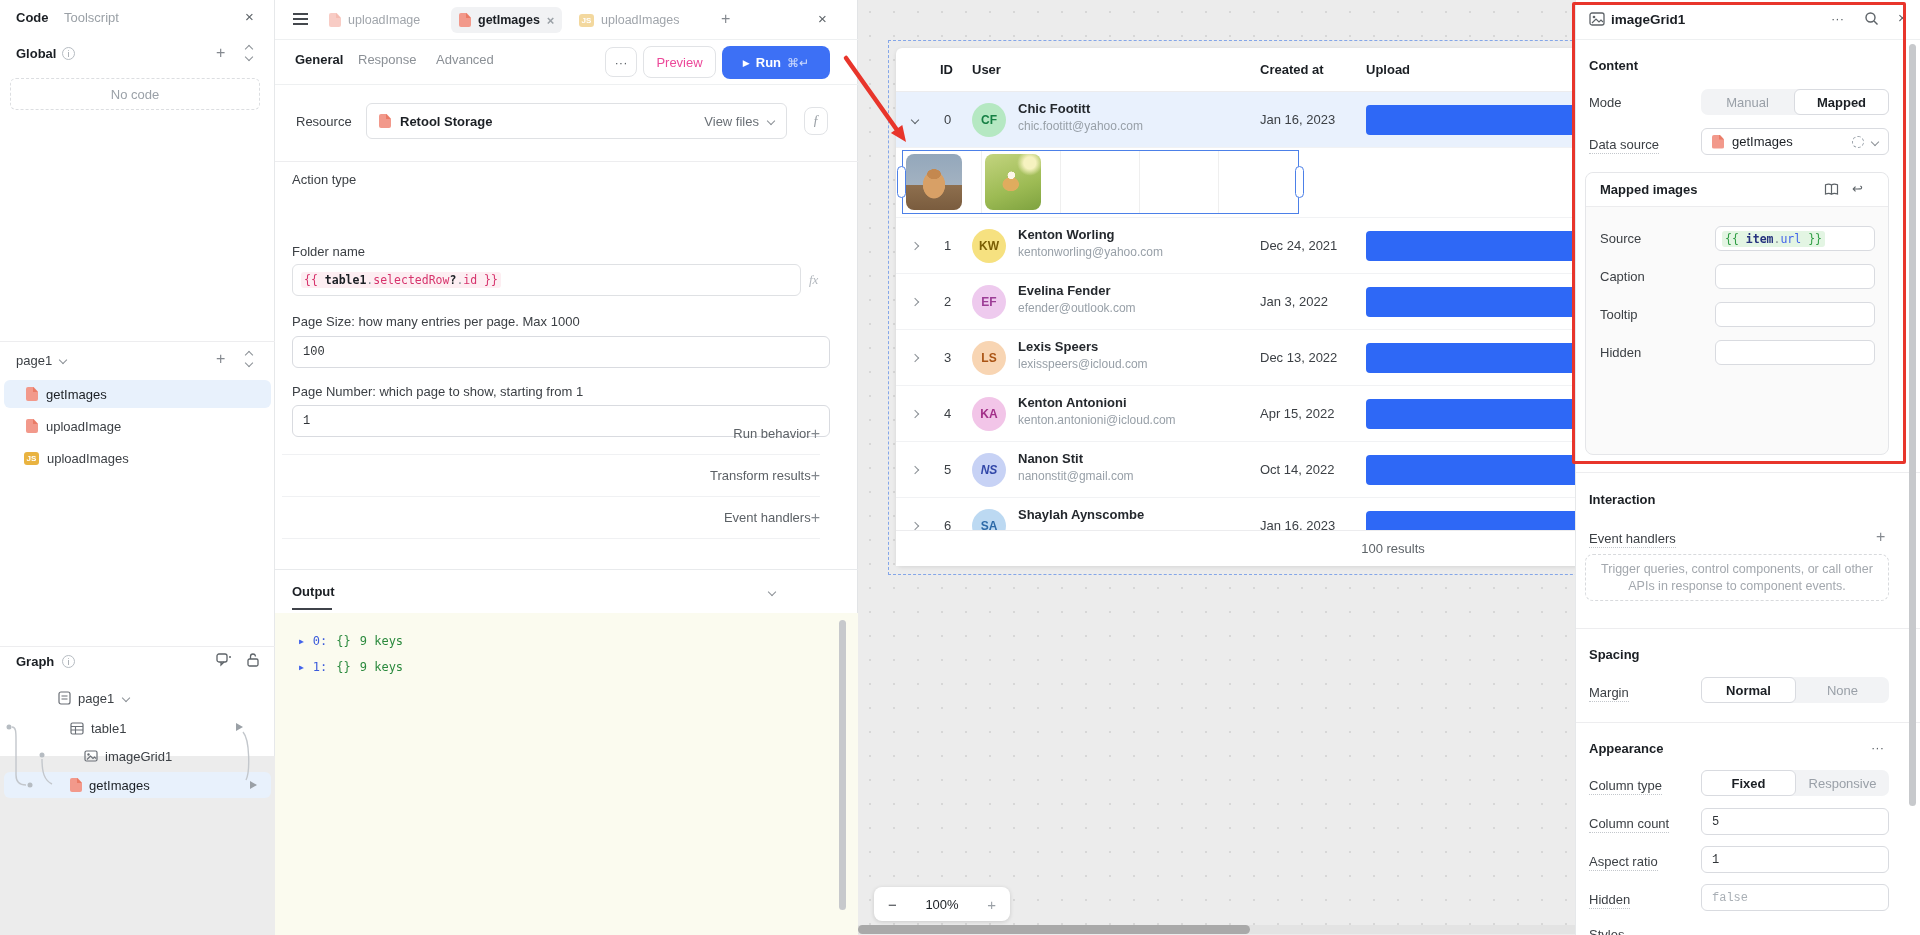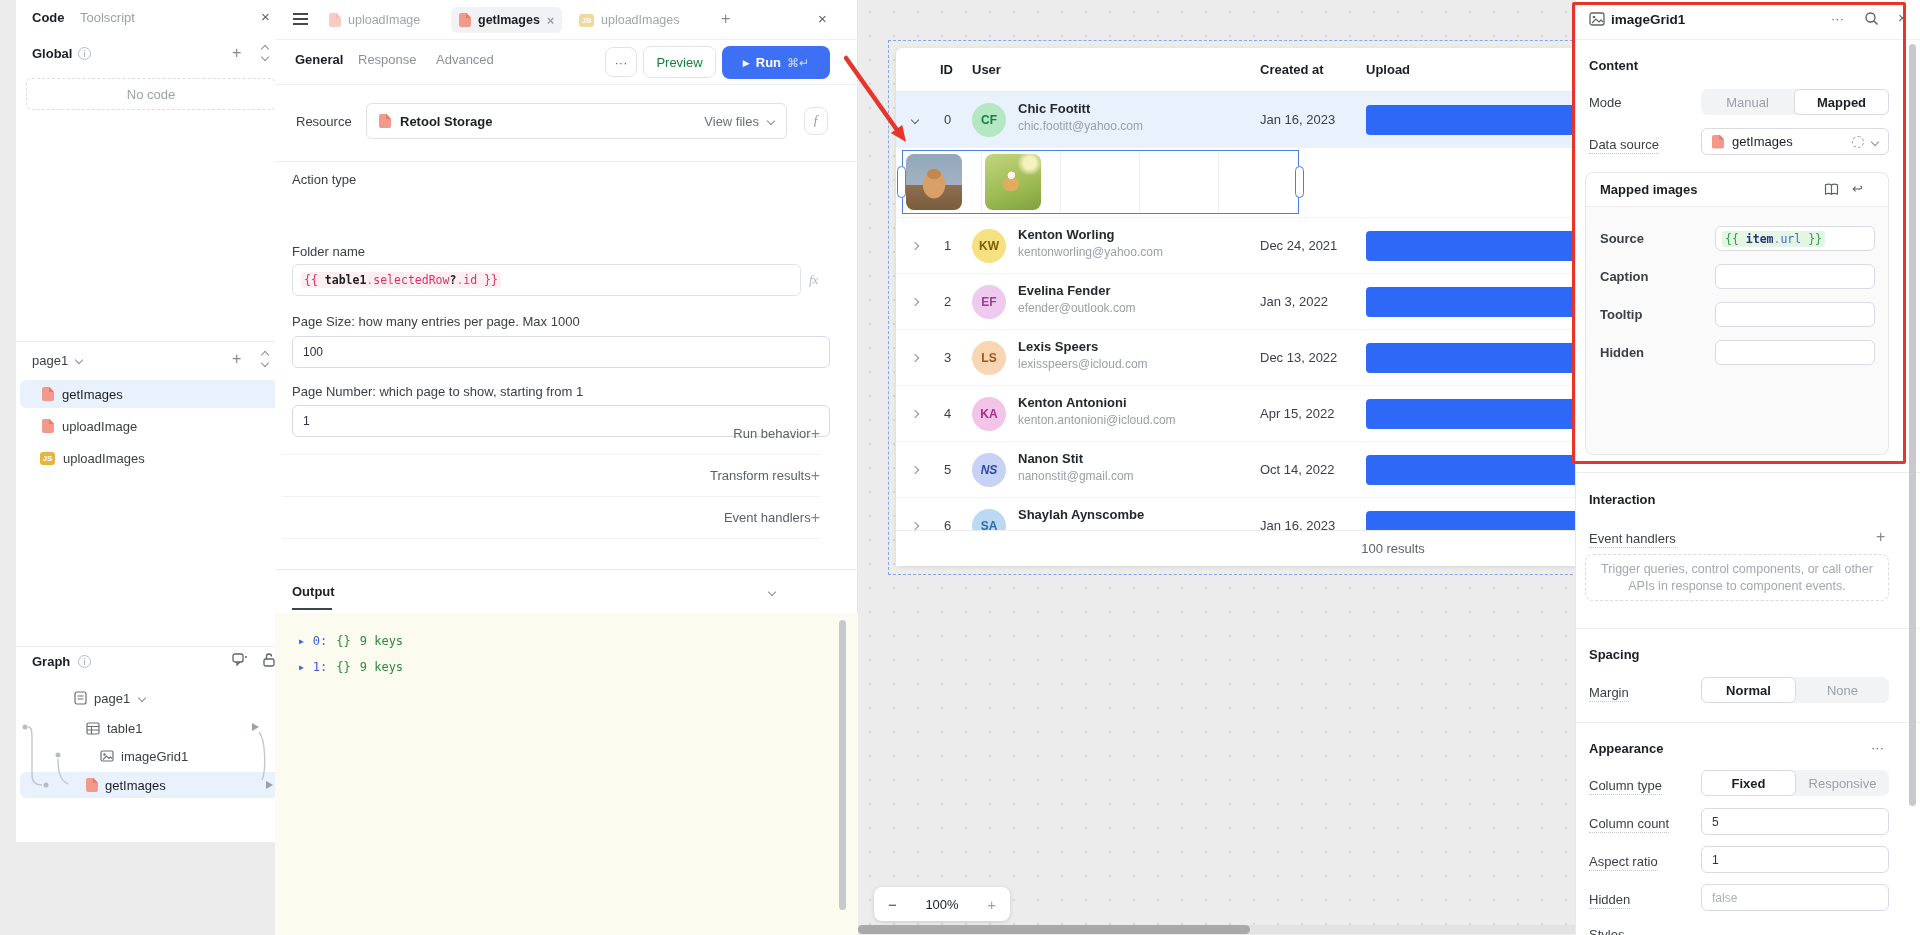--- a/index.html
+++ b/index.html
@@ -8,21 +8,21 @@
   .abs { position:absolute; }
   #stage { position:relative; width:1920px; height:935px; overflow:hidden; }
 
   
   .chev { display:inline-block; width:6px; height:6px; border-right:1.5px solid #8b9096; border-bottom:1.5px solid #8b9096; }
   .chev.down  { transform:rotate(45deg); }
   .chev.up    { transform:rotate(-135deg); }
   .chev.right { transform:rotate(-45deg); }
   .icon-btn { color:#5d6368; }
   .plus { font-size:16px; color:#84898f; font-weight:400; }
-  .mono { font-family:Liberation Sans, sans-serif; }
+  .mono { font-family:Liberation Mono, monospace; }
   .muted { color:#9aa0a6; }
   .bold { font-weight:bold; color:#1b1f24; }
   .hline { position:absolute; height:1px; background:#ededef; }
 
   .doc-icon { width:12px; height:14px; background:#f2998b; border-radius:2px;
     clip-path:polygon(0 0,64% 0,100% 34%,100% 100%,0 100%); position:relative; }
   .doc-icon::after { content:""; position:absolute; right:0; top:0; width:5px; height:5px; background:#e8old; background:#e97b66; clip-path:polygon(0 0,100% 100%,0 100%); }
   .js-icon { width:15px; height:13px; background:#e9b340; border-radius:3px; color:#fff;
     font-size:8px; font-weight:bold; display:flex; align-items:center; justify-content:center; }
   .faded { opacity:.5; }
@@ -38,33 +38,33 @@
 
   .dotted-u { border-bottom:1px dotted #c3c7cc; padding-bottom:1px; }
 
   .codechip { font-family:"DejaVu Sans Mono", monospace; font-size:11.5px; padding:1px 3px; border-radius:3px; white-space:pre; }
   .chip-pink { background:#fdeef2; }
   .chip-green { background:#e3f5e3; }
   .tk-red { color:#d6336c; } .tk-b { color:#1b1f24; font-weight:bold; } .tk-dim { color:#868e96; }
   .tk-green { color:#2f9e44; } .tk-navy { color:#26337e; font-weight:bold; } .tk-blue { color:#4263eb; }
 
   
-  #left { left:16px; top:0; width:275px; height:842px; background:#fff; border-right:1px solid #e6e8ea; }
+  #left { left:0; top:0; width:275px; height:756px; background:#fff; border-right:1px solid #e6e8ea; }
   .lp-item { position:absolute; left:4px; width:267px; height:28px; border-radius:6px; display:flex; align-items:center; gap:8px; padding-left:22px; color:#3c4045; }
   .lp-item.sel { background:#e8f1fc; color:#1b1f24; }
   .tree-row { position:absolute; height:24px; display:flex; align-items:center; gap:7px; color:#3c4045; }
   .tree-sel { position:absolute; left:4px; width:267px; height:26px; background:#e8f1fc; border-radius:6px; }
 
   
   #editor { left:275px; top:0; width:583px; height:935px; background:#fff; border-right:1px solid #e2e4e6; }
   .etab { position:absolute; top:7px; height:26px; display:flex; align-items:center; gap:7px; padding:0 8px; border-radius:6px; color:#a0a5ab; font-size:12.5px; }
   .etab.on { background:#f1f2f4; color:#1b1f24; font-weight:bold; }
   .subtab { position:absolute; top:52px; font-size:13px; color:#8b9096; }
   .subtab.on { color:#1b1f24; font-weight:bold; }
-  .btn { position:absolute; border:1px solid #e1e3e6; border-radius:8px; background:#fff; display:flex; align-items:center; justify-content:center; color:#15803d; }
+  .btn { position:absolute; border:1px solid #e1e3e6; border-radius:8px; background:#fff; display:flex; align-items:center; justify-content:center; color:#ec4899; }
   .sec-row { position:absolute; left:7px; width:538px; height:42px; display:flex; align-items:center; justify-content:flex-end; color:#5c6166; border-bottom:1px solid #f0f1f3; }
   .out-row { position:absolute; left:24px; height:20px; display:flex; align-items:center; gap:9px; font-family:"DejaVu Sans Mono", monospace; font-size:12px; }
 
   
   #canvas { left:858px; top:0; width:717px; height:935px; background:#ececec;
     background-image:radial-gradient(circle, #d7d7d7 1.1px, rgba(0,0,0,0) 1.3px); background-size:24px 24px; overflow:hidden; }
   #sel-rect { position:absolute; left:30px; top:40px; width:720px; height:535px; border:1px dashed #84a6e8; }
   #table1 { position:absolute; left:38px; top:48px; width:760px; height:518px; background:#fff; border-radius:6px 0 0 6px; box-shadow:0 1px 4px rgba(0,0,0,.10); }
   .th { position:absolute; top:14px; font-weight:bold; color:#1b1f24; }
   .trow { position:absolute; left:0; width:760px; height:56px; border-bottom:1px solid #f1f2f4; }
@@ -86,21 +86,21 @@
     radial-gradient(circle 6px at 47% 38%, #fdf6ea 60%, rgba(253,246,234,0) 66%),
     radial-gradient(ellipse 13px 11px at 46% 54%, #e0ac5e 60%, rgba(224,172,94,0) 66%),
     radial-gradient(circle 17px at 80% 16%, #f6f2c0 35%, rgba(246,242,192,0) 75%),
     linear-gradient(160deg,#c3d47f 0%,#9dbb54 60%,#7ea23f 100%); }
 
   
   #inspector { left:1575px; top:0; width:345px; height:935px; background:#fff; border-left:1px solid #e6e8ea; }
   .ins-label { position:absolute; left:13px; color:#3c4045; }
   .ins-h { position:absolute; left:13px; font-weight:bold; color:#1b1f24; }
   #mapped-card { position:absolute; left:9px; top:172px; width:304px; height:283px; background:#fafafa; border:1px solid #e5e6e9; border-radius:8px; }
-  .card-lbl { position:absolute; left:14px; color:#3c4045;font-weight:bold; }
+  .card-lbl { position:absolute; left:14px; color:#3c4045; }
   .card-ipt { position:absolute; left:129px; width:160px; height:25px; }
 
   
   #red-rect { position:absolute; left:1572px; top:2px; width:334px; height:462px; border:3px solid #e8352b; border-radius:2px; pointer-events:none; z-index:60; }
   #red-arrow { position:absolute; left:840px; top:50px; z-index:60; pointer-events:none; }
 
   .scroll-thumb { position:absolute; background:#c7c9cc; border-radius:4px; }
 </style>
 </head>
 <body>

